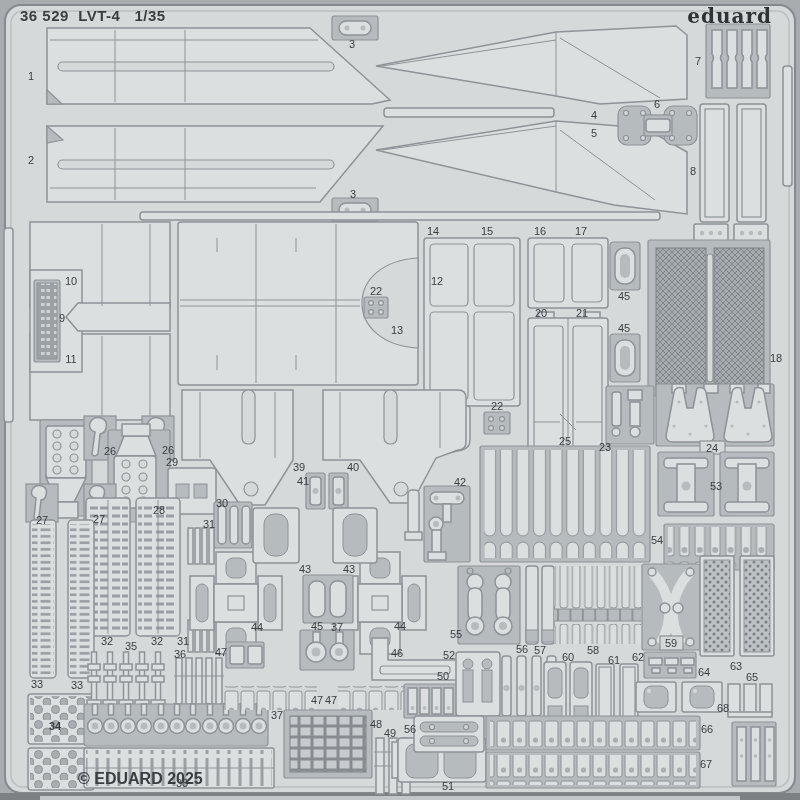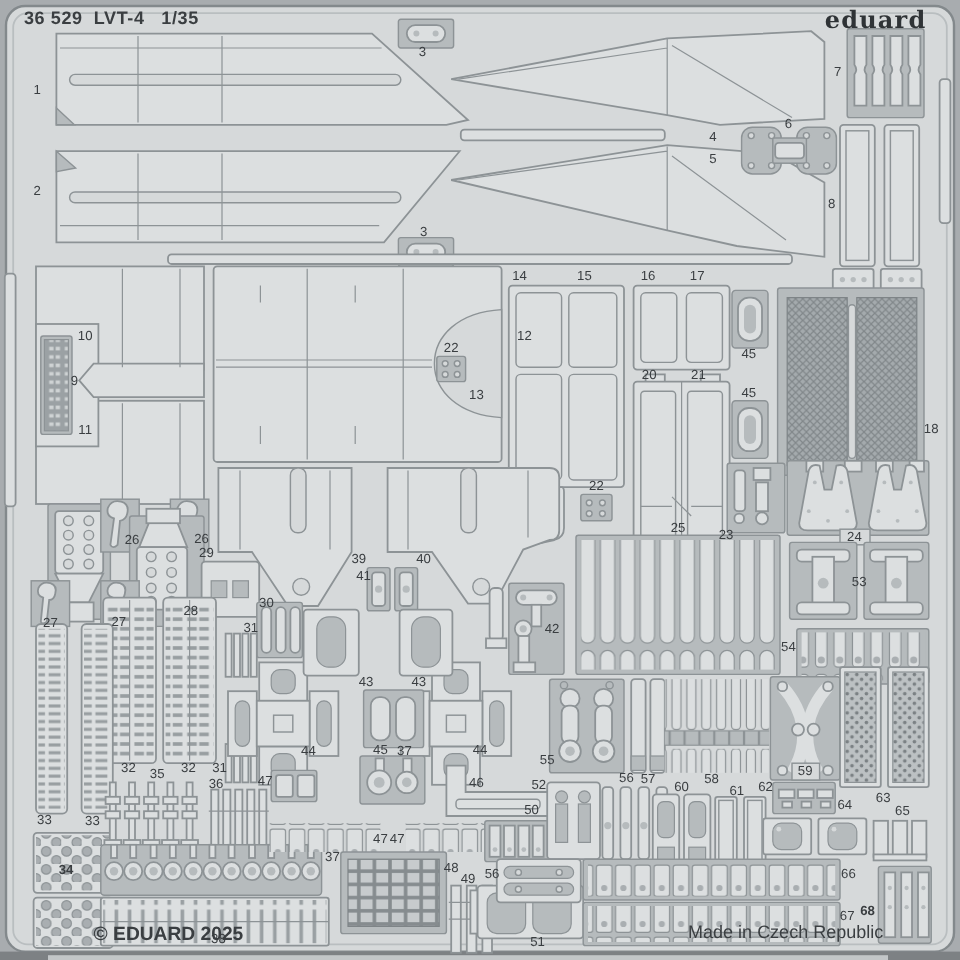--- a/index.html
+++ b/index.html
@@ -724,21 +724,21 @@
       <span class="plabel" style="left: 77px; top: 685px;">33</span>
       <span class="plabel" style="left: 55px; top: 726px; font-weight: bold;">34</span>
       <span class="plabel" style="left: 131px; top: 646px;">35</span>
       <span class="plabel" style="left: 180px; top: 654px;">36</span>
       <span class="plabel" style="left: 337px; top: 627px;">37</span>
       <span class="plabel" style="left: 277px; top: 715px;">37</span>
       <span class="plabel" style="left: 182px; top: 783px;">38</span>
       <span class="plabel" style="left: 299px; top: 467px;">39</span>
       <span class="plabel" style="left: 353px; top: 467px;">40</span>
       <span class="plabel" style="left: 303px; top: 481px;">41</span>
-      <span class="plabel" style="left: 460px; top: 482px; margin-top: 43px;">42</span>
+      <span class="plabel" style="left: 460px; top: 482px;">42</span>
       <span class="plabel" style="left: 305px; top: 569px;">43</span>
       <span class="plabel" style="left: 349px; top: 569px;">43</span>
       <span class="plabel" style="left: 257px; top: 627px;">44</span>
       <span class="plabel" style="left: 400px; top: 626px;">44</span>
       <span class="plabel" style="left: 624px; top: 296px;">45</span>
       <span class="plabel" style="left: 624px; top: 328px;">45</span>
       <span class="plabel" style="left: 317px; top: 626px;">45</span>
       <span class="plabel" style="left: 397px; top: 653px;">46</span>
       <span class="plabel" style="left: 221px; top: 652px;">47</span>
       <span class="plabel" style="left: 317px; top: 700px;">47</span>
@@ -757,21 +757,20 @@
       <span class="plabel" style="left: 593px; top: 650px;">58</span>
       <span class="plabel" style="left: 671px; top: 643px;">59</span>
       <span class="plabel" style="left: 568px; top: 657px;">60</span>
       <span class="plabel" style="left: 614px; top: 660px;">61</span>
       <span class="plabel" style="left: 638px; top: 657px;">62</span>
       <span class="plabel" style="left: 736px; top: 666px;">63</span>
       <span class="plabel" style="left: 704px; top: 672px;">64</span>
       <span class="plabel" style="left: 752px; top: 677px;">65</span>
       <span class="plabel" style="left: 707px; top: 729px;">66</span>
       <span class="plabel" style="left: 706px; top: 764px;">67</span>
-      <span class="plabel" style="left: 723px; top: 760px; font-weight: bold;">68</span>
+      <span class="plabel" style="left: 723px; top: 708px;">68</span>
     </div>
 
 <div class="hdr">36 529  LVT-4   1/35</div>
 <div class="brand">eduard</div>
 <div class="copyright">© EDUARD 2025</div>
-<div class="madein">Made in Czech Republic</div>
 
 </div>
 
 </body></html>

